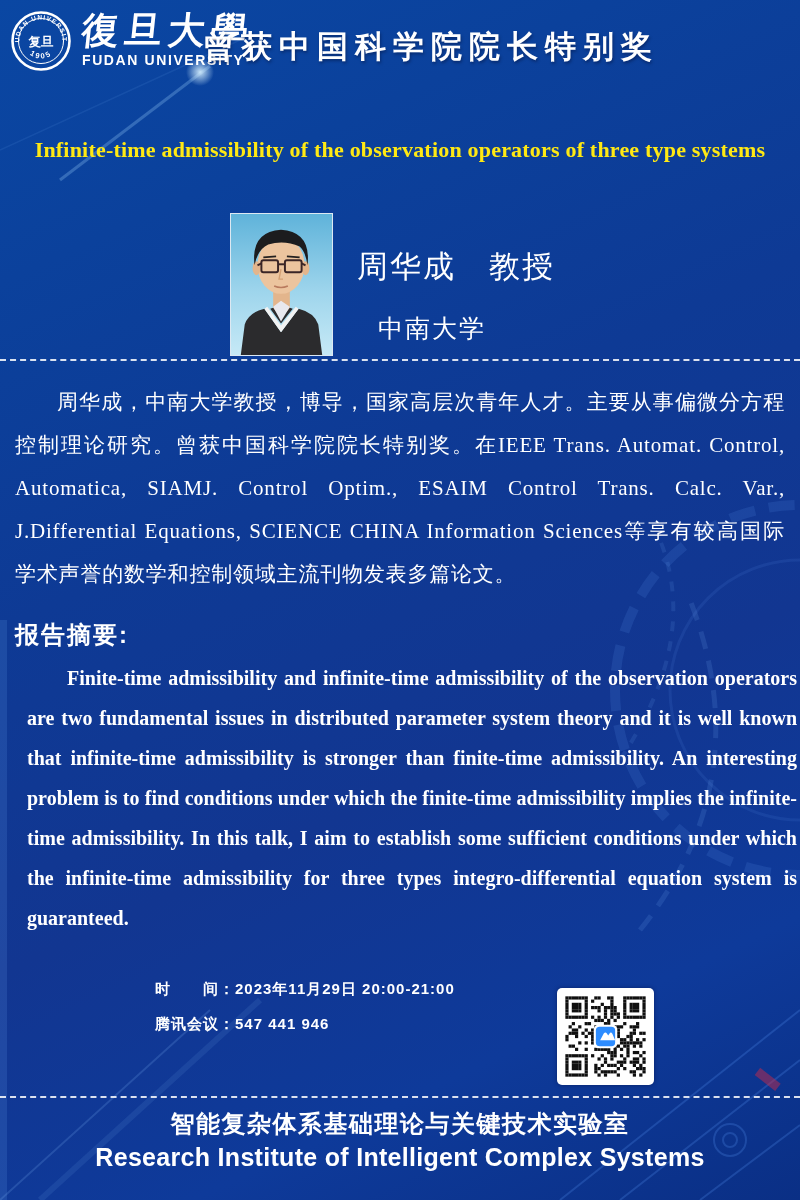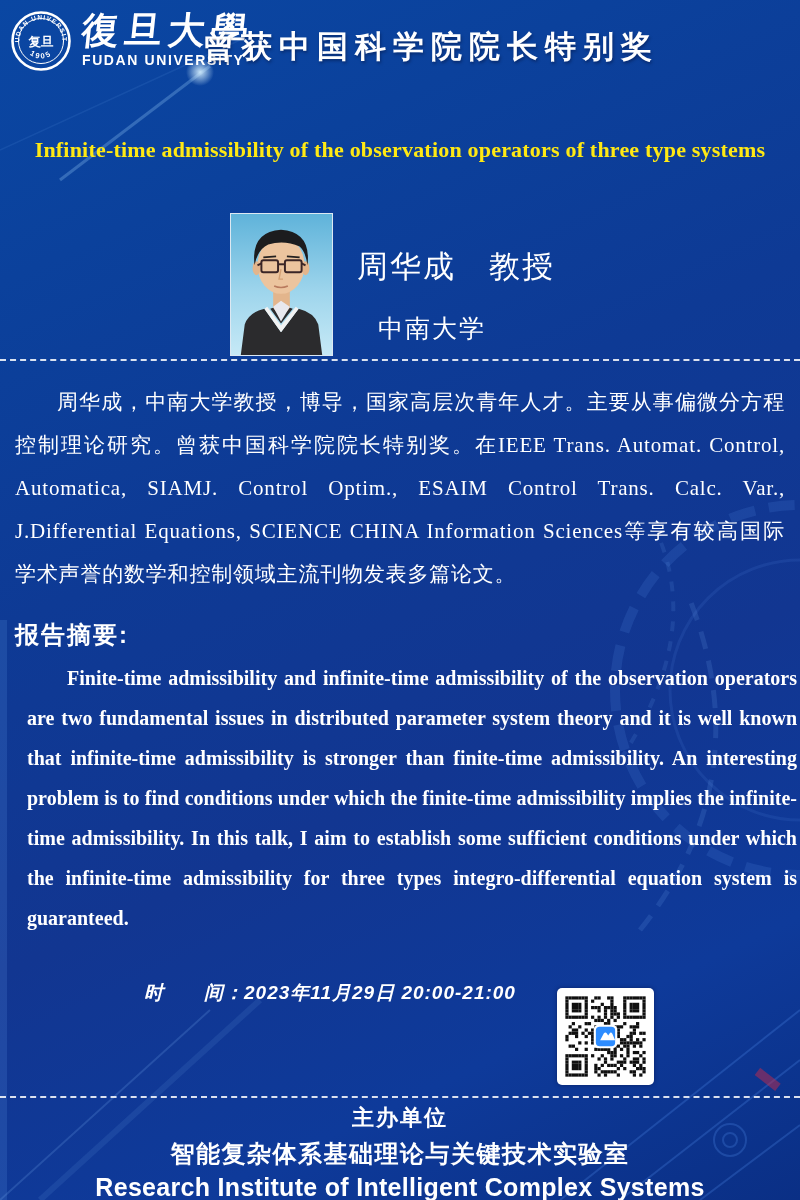--- a/index.html
+++ b/index.html
@@ -43,21 +43,21 @@
        font-family:"Liberation Serif",serif;font-size:21px;line-height:43px;
        text-align:justify;text-indent:2em;letter-spacing:0.8px;}
 
   
   .abs-heading{position:absolute;top:619px;left:15px;font-size:24px;font-weight:bold;letter-spacing:2px;}
   .abs-body{position:absolute;top:658px;left:15px;width:770px;
        font-family:Liberation Serif, serif;font-weight:bold;font-size:20px;line-height:40px;
        text-align:justify;text-indent:2em;margin-left:12px;}
 
   
-  .details{position:absolute;left:144px;top:980px;font-weight:bold;font-size:19px;font-style:italic;}
+  .details{position:absolute;left:155px;top:980px;font-weight:bold;font-size:15px;}
   .detail-row{display:flex;margin-bottom:16px;white-space:nowrap;letter-spacing:1px;}
   .detail-label{white-space:pre;}
 
   .qr-card{position:absolute;left:557px;top:988px;width:97px;height:97px;background:#ffffff;
        border-radius:5px;box-shadow:0 0 4px rgba(0,0,40,.4);display:flex;align-items:center;justify-content:center;}
 
   
   .footer{position:absolute;top:1103px;left:0;width:800px;text-align:center;}
   .footer-org-label{font-size:22px;font-weight:bold;letter-spacing:2px;}
   .footer-org-cn{font-size:24px;font-weight:bold;letter-spacing:1.5px;margin-top:5px;}
@@ -173,20 +173,24 @@
 
 <div class="bio">周华成，中南大学教授，博导，国家高层次青年人才。主要从事偏微分方程控制理论研究。曾获中国科学院院长特别奖。在IEEE Trans. Automat. Control, Automatica, SIAMJ. Control Optim., ESAIM Control Trans. Calc. Var., J.Differential Equations, SCIENCE CHINA Information Sciences等享有较高国际学术声誉的数学和控制领域主流刊物发表多篇论文。</div>
 
 <div class="abs-heading">报告摘要:</div>
 <div class="abs-body">Finite-time admissibility and infinite-time admissibility of the observation operators are two fundamental issues in distributed parameter system theory and it is well known that infinite-time admissibility is stronger than finite-time admissibility. An interesting problem is to find conditions under which the finite-time admissibility implies the infinite-time admissibility. In this talk, I aim to establish some sufficient conditions under which the infinite-time admissibility for three types integro-differential equation system is guaranteed.</div>
 
 <div class="details">
   <div class="detail-row">
     <span class="detail-label">时　　间：</span>
     <span>2023年11月29日 20:00-21:00</span>
+  </div>
+  <div class="detail-row">
+    <span class="detail-label">腾讯会议：</span>
+    <span>547 441 946</span>
   </div>
 </div>
 
 <div class="qr-card">
   <svg width="91" height="91" viewBox="0 0 85 85">
       <g fill="#101010">
         <rect x="5" y="5" width="3" height="3"></rect>
         <rect x="8" y="5" width="3" height="3"></rect>
         <rect x="11" y="5" width="3" height="3"></rect>
         <rect x="14" y="5" width="3" height="3"></rect>
@@ -469,16 +473,15 @@
       </g>
     <rect x="31.5" y="31.5" width="22" height="22" rx="4.5" fill="#ffffff"></rect>
     <rect x="33.5" y="33.5" width="18" height="18" rx="3.5" fill="#2D8CFF"></rect>
     <path d="M37.5 46 L41 39.5 Q42.5 37.8 43.8 39.8 L45 41.6 L46.3 39.8 Q47.5 37.8 48.9 39.9 L51.5 46 Z" fill="#ffffff"></path>
     </svg>
 </div>
 
 <div class="dashed-hr hr2"></div>
 
 <div class="footer">
-  <div class="footer-org-label">主办单位</div>
   <div class="footer-org-cn">智能复杂体系基础理论与关键技术实验室</div>
   <div class="footer-org-en">Research Institute of Intelligent Complex Systems</div>
 </div>
 
 </body></html>

